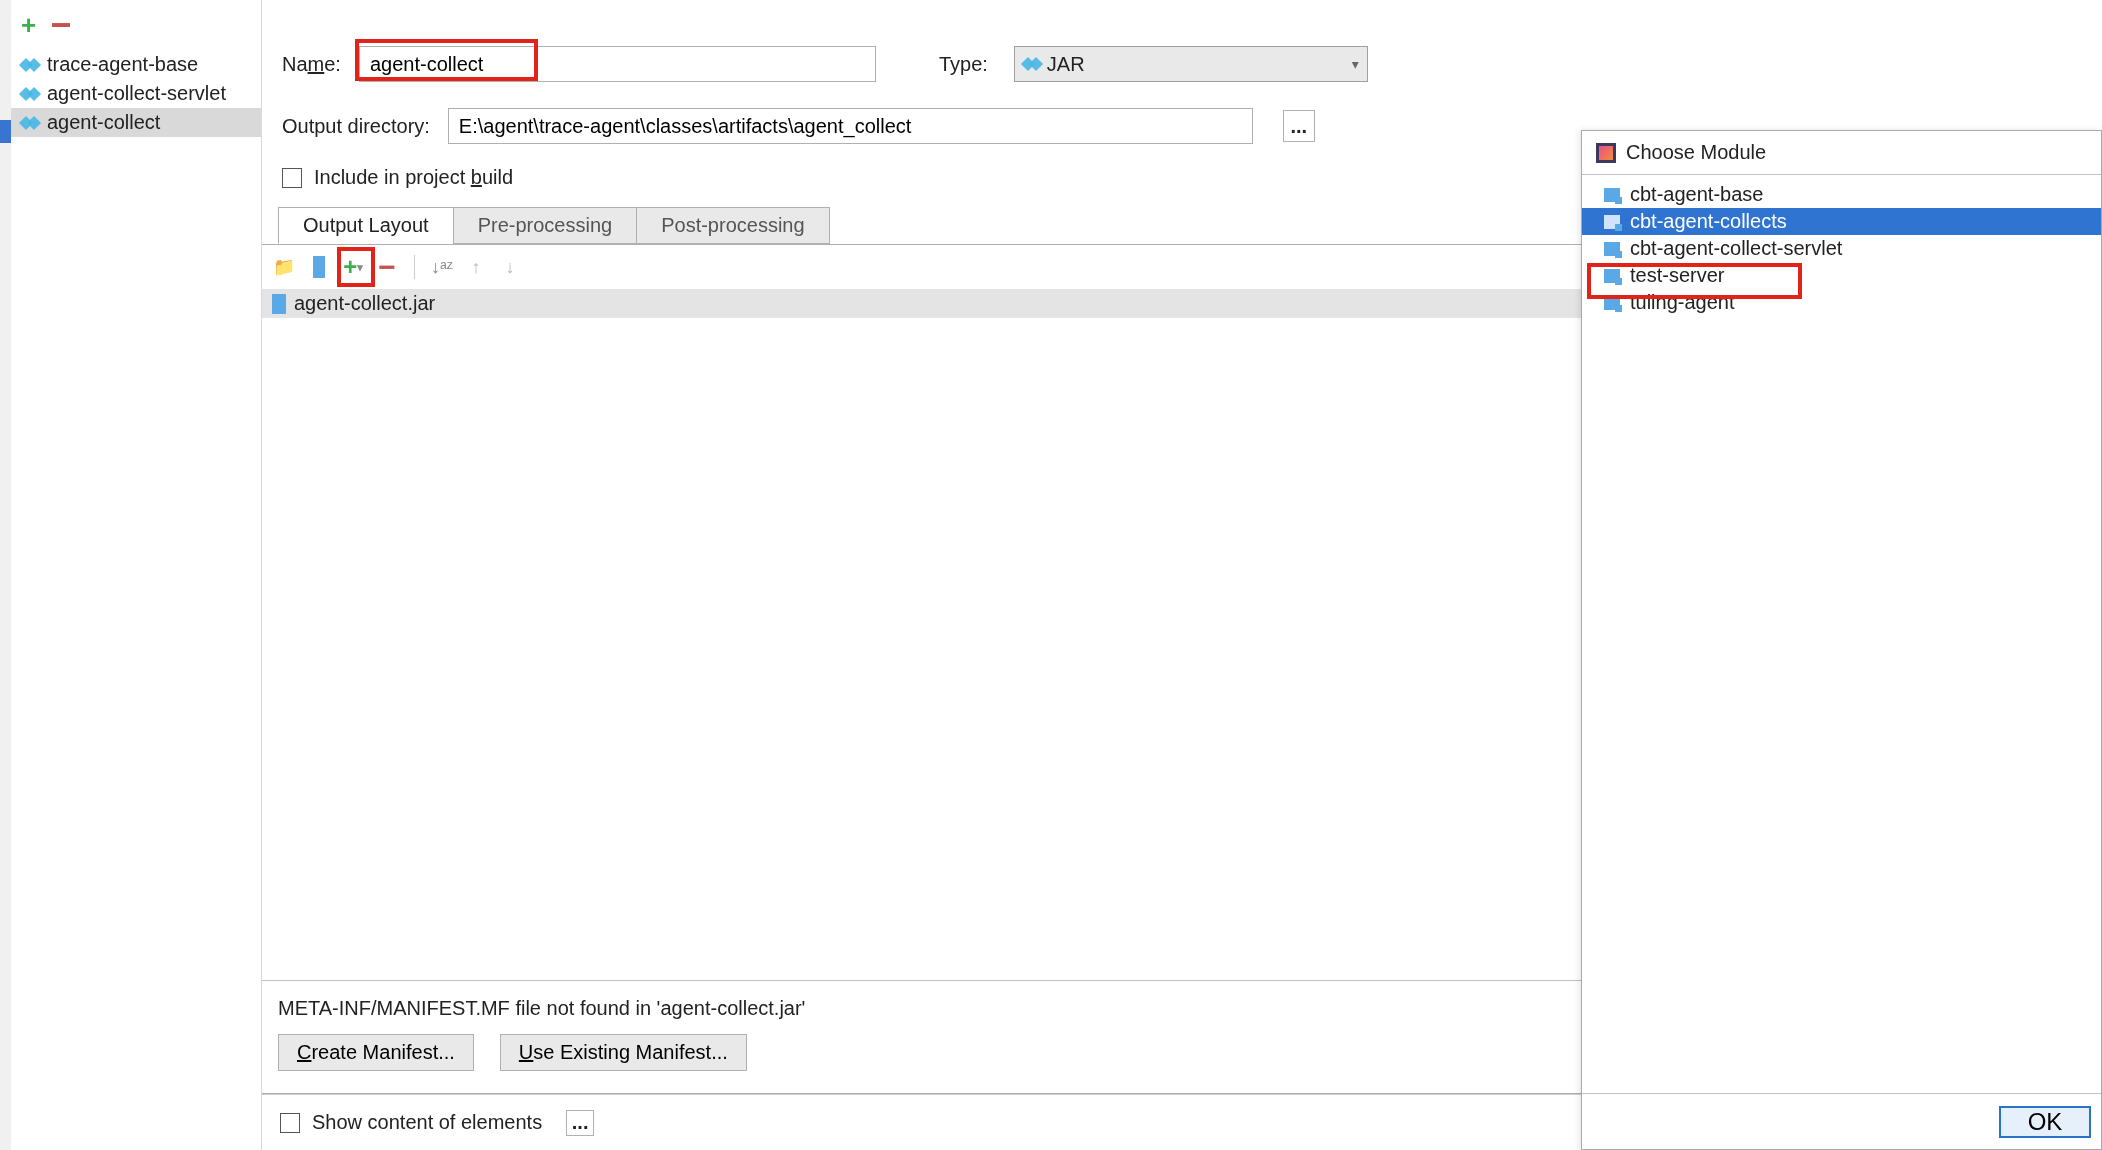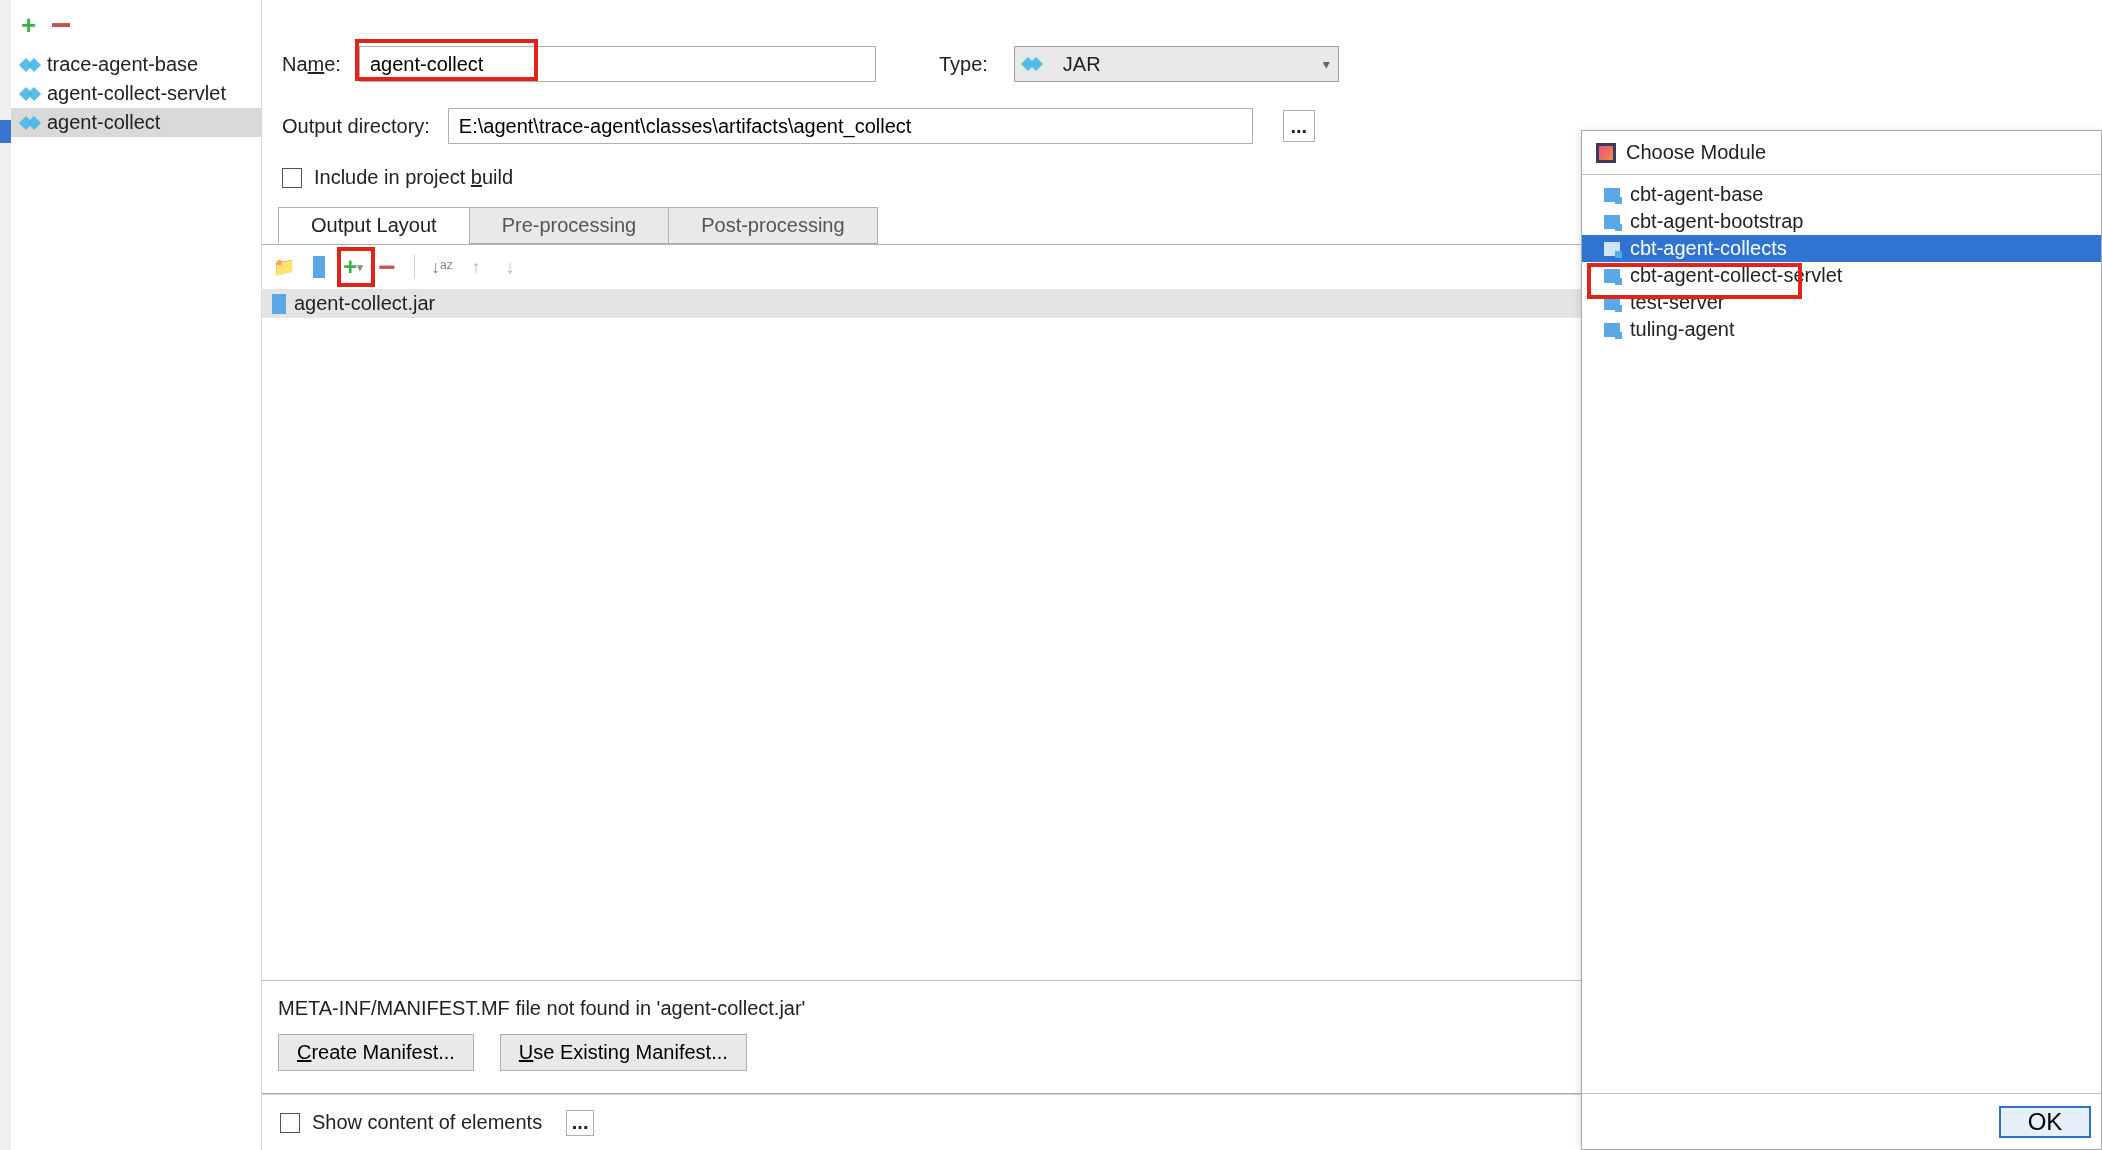--- a/index.html
+++ b/index.html
@@ -24,33 +24,33 @@
   .main { position:absolute; left:262px; top:0; right:0; bottom:0; background:#fff; display:flex; flex-direction:column;}
   
   .row { display:flex; align-items:center; }
   .name-row { padding:46px 0 0 20px; gap:18px; }
   .lbl { font-size:20px; }
   .lbl u { text-decoration:underline; }
   .name-input-wrap { position:relative; width:517px; }
   .name-input { width:100%; height:36px; border:1px solid #b0b0b0; padding:0 10px; font-size:20px;}
   .red-box1 { position:absolute; left:-4px; top:-7px; width:183px; height:42px; border:4px solid #e2231a; pointer-events:none;}
   .type-lbl { margin-left:45px;}
-  .type-select { width:325px; height:36px; background:#e9e9e9; border:1px solid #a0a0a0; display:flex; align-items:center; gap:22px; padding:0 8px; margin-left:8px;}
+  .type-select { width:354px; height:36px; background:#e9e9e9; border:1px solid #a0a0a0; display:flex; align-items:center; gap:6px; padding:0 8px; margin-left:8px;}
   .chev { margin-left:auto; font-size:14px; color:#666;}
   
   .outdir-row { padding:26px 0 0 20px; gap:18px;}
   .outdir-input { flex:1; max-width:805px; height:36px; border:1px solid #b0b0b0; padding:0 10px; font-size:20px; background:#fff;}
   .browse-btn { width:32px; height:32px; margin-left:12px; border:1px solid #b0b0b0; background:#fff; display:flex; align-items:center; justify-content:center; font-weight:bold;}
   
   .chk-row { padding:22px 0 0 20px; gap:12px; }
   .checkbox { width:20px; height:20px; border:1px solid #555; background:#fff;}
   
   
   .tabs { margin-top:18px; display:flex; border-bottom:1px solid #b0b0b0; padding-left:16px;}
-  .tab { padding:6px 32px; border:1px solid #b0b0b0; background:#e9e9e9; margin-right:-1px; color:#555;}
+  .tab { padding:6px 24px; border:1px solid #b0b0b0; background:#e9e9e9; margin-right:-1px; color:#555;}
   .tab.active { background:#fff; border-bottom:1px solid #fff; color:#222;}
   
   
   .layout-area { flex:1; display:flex; border-bottom:1px solid #b0b0b0; min-height:0;}
   .left-pane { flex:1; display:flex; flex-direction:column; border-right:1px solid #d9d9d9;}
   .tree-toolbar { height:44px; display:flex; align-items:center; gap:8px; padding:0 10px; position:relative;}
   .tbtn { width:26px; height:26px; display:flex; align-items:center; justify-content:center; font-size:18px;}
   .folder-ico { color:#c98a2f;}
   .vert-bars { width:12px; height:22px; background:#5aa9e6; display:inline-block;}
   .red-box2 { position:absolute; left:75px; top:2px; width:38px; height:40px; border:4px solid #e2231a; pointer-events:none;}
@@ -249,24 +249,20 @@
 <div class="dialog">
   <div class="dlg-title">
     <span class="ij-ico"></span>
     <span>Choose Module</span>
   </div>
   <div class="dlg-list" style="position:relative">
     <div class="dlg-item">
         <span class="mod-ico"></span>
         <span>cbt-agent-base</span>
       </div>
-    <div class="dlg-item">
-        <span class="mod-ico"></span>
-        <span>cbt-agent-bootstrap</span>
-      </div>
     <div class="dlg-item sel">
         <span class="mod-ico" style="background:#cfe3fb"></span>
         <span>cbt-agent-collects</span>
       </div>
     <div class="dlg-item">
         <span class="mod-ico"></span>
         <span>cbt-agent-collect-servlet</span>
       </div>
     <div class="dlg-item">
         <span class="mod-ico"></span>

